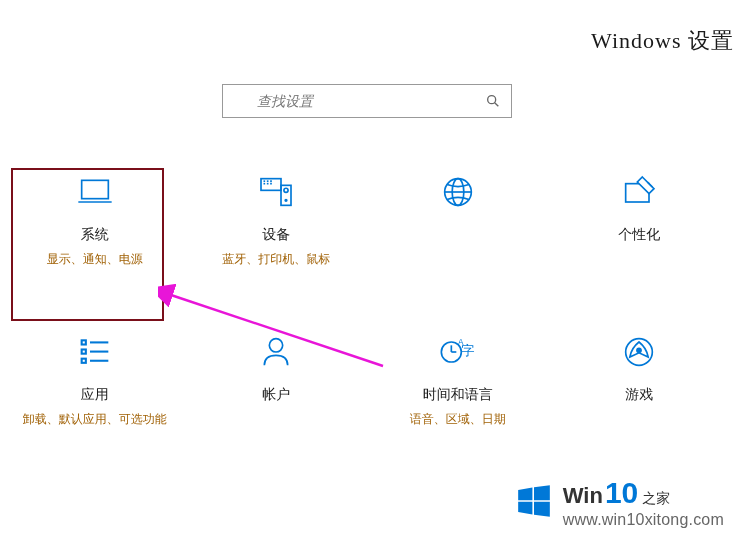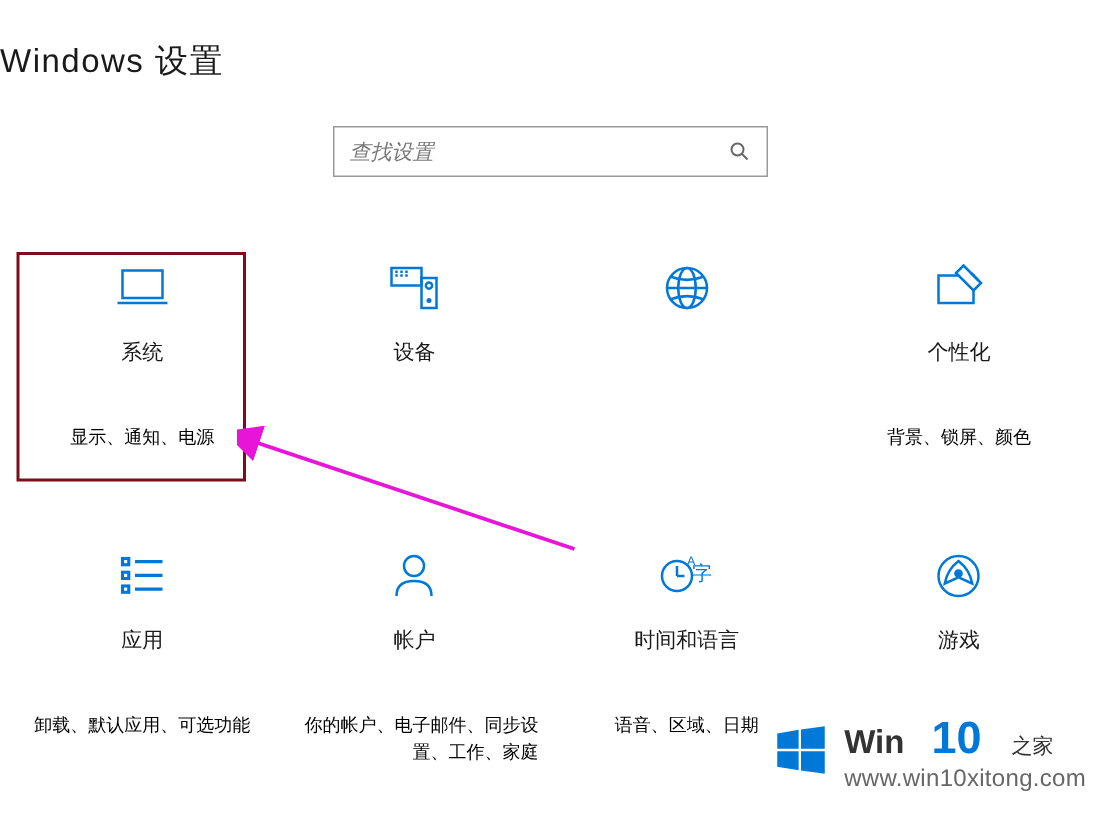--- a/index.html
+++ b/index.html
@@ -5,26 +5,27 @@
     * { margin: 0; padding: 0; box-sizing: border-box; }
     body {
       width: 734px;
       height: 553px;
       background: #ffffff;
       font-family: "Microsoft YaHei", "Segoe UI", sans-serif;
       overflow: hidden;
       position: relative;
     }
     .title {
-      text-align: left;
+      text-align: right;
       font-size: 22px;
       font-weight: 300;
       color: #1a1a1a;
       padding-top: 26px;
       letter-spacing: 1px;
+      font-family: Liberation Serif, serif;
     }
     .search-wrap {
       display: flex;
       justify-content: center;
       margin-top: 28px;
     }
     .search-box {
       width: 290px;
       height: 34px;
       border: 1px solid #999;
@@ -35,20 +36,21 @@
     }
     .search-box input {
       border: none;
       outline: none;
       flex: 1;
       font-size: 14px;
       color: #ec4899;
       font-style: italic;
       font-family: inherit;
       background: transparent;
+      margin-left: 24px;
     }
     .search-box input::placeholder {
       color: #777;
       font-style: italic;
     }
     .search-icon {
       width: 16px;
       height: 16px;
       color: #666;
     }
@@ -57,21 +59,21 @@
       display: grid;
       grid-template-columns: repeat(4, 1fr);
       column-gap: 0;
       row-gap: 64px;
       padding: 0 4px;
     }
     .tile {
       display: flex;
       flex-direction: column;
       align-items: center;
-      text-align: right;
+      text-align: left;
       cursor: pointer;
       position: relative;
     }
     .selected-frame {
       position: absolute;
       border: 2px solid #7a0f1a;
       pointer-events: none;
     }
     .tile-icon {
       width: 40px;
@@ -83,41 +85,40 @@
       margin-bottom: 14px;
     }
     .tile-icon svg { width: 40px; height: 40px; }
     .tile-title {
       font-size: 14px;
       color: #1a1a1a;
       margin-bottom: 6px;
     }
     .tile-desc {
       font-size: 12px;
-      color: #000000;
+      color: #a16207;
       line-height: 1.5;
       padding: 0 8px;
       white-space: pre-line;
-      margin-top: 32px;
     }
     .arrow-annot {
       position: absolute;
       pointer-events: none;
     }
     .watermark {
       position: absolute;
       right: 10px;
       bottom: 24px;
       display: flex;
       align-items: center;
       gap: 10px;
     }
     .wm-logo svg { width: 38px; height: 38px; }
     .wm-text { display: flex; flex-direction: column; line-height: 1.15; }
-    .wm-text .row1 { display: flex; align-items: baseline; gap: 18px; }
+    .wm-text .row1 { display: flex; align-items: baseline; gap: 2px; }
     .wm-text .brand { font-size: 22px; font-weight: 700; color: #333; }
     .wm-text .num   { font-size: 30px; font-weight: 700; color: #0078D7; }
     .wm-text .suffix{ font-size: 14px; color: #333; margin-left: 2px; text-align: center; }
     .wm-text .url   { font-size: 16px; color: #666; letter-spacing: .2px; }
   </style>
 </head>
 <body>
 
 <div class="selected-frame" style="left:11px; top:168px; width:153px; height:153px;"></div>
 
@@ -156,20 +157,21 @@
           <line x1="17" y1="11" x2="19" y2="11"></line>
         <line x1="9" y1="14" x2="11" y2="14"></line>
           <line x1="13" y1="14" x2="15" y2="14"></line>
           <line x1="17" y1="14" x2="19" y2="14"></line>
         <rect x="30" y="16" width="12" height="24"></rect>
         <circle cx="36" cy="22" r="2.5"></circle>
           <circle cx="36" cy="34" r="1"></circle>
       </svg>
     </span>
     <div class="tile-title">设备</div>
+    <div class="tile-desc">蓝牙、打印机、鼠标</div>
   </div>
 
   <div class="tile">
     <span class="tile-icon">
       <svg viewBox="0 0 48 48" fill="none" stroke="#0078D7" stroke-width="2">
         <circle cx="24" cy="24" r="16"></circle>
           <ellipse cx="24" cy="24" rx="7" ry="16"></ellipse>
         <line x1="8" y1="24" x2="40" y2="24"></line>
         <path d="M11 15 Q24 20 37 15"></path>
           <path d="M11 33 Q24 28 37 33"></path>
@@ -179,21 +181,20 @@
 
   <div class="tile">
     <span class="tile-icon">
       <svg viewBox="0 0 48 48" fill="none" stroke="#0078D7" stroke-width="2">
         <rect x="8" y="14" width="28" height="22"></rect>
         <path d="M28 6 L42 20 L36 26 L22 12 Z" fill="#ffffff"></path>
         <line x1="34" y1="12" x2="40" y2="18"></line>
       </svg>
     </span>
     <div class="tile-title">个性化</div>
-    <div class="tile-desc">背景、锁屏、颜色</div>
   </div>
 
   <div class="tile">
     <span class="tile-icon">
       <svg viewBox="0 0 48 48" fill="none" stroke="#0078D7" stroke-width="2.5">
         <rect x="8" y="10" width="5" height="5"></rect>
           <line x1="18" y1="12.5" x2="40" y2="12.5"></line>
         <rect x="8" y="21" width="5" height="5"></rect>
           <line x1="18" y1="23.5" x2="40" y2="23.5"></line>
         <rect x="8" y="32" width="5" height="5"></rect>
@@ -205,21 +206,20 @@
   </div>
 
   <div class="tile">
     <span class="tile-icon">
       <svg viewBox="0 0 48 48" fill="none" stroke="#0078D7" stroke-width="2">
         <circle cx="24" cy="16" r="8"></circle>
           <path d="M10 40 Q10 28 24 28 Q38 28 38 40"></path>
       </svg>
     </span>
     <div class="tile-title">帐户</div>
-    <div class="tile-desc">你的帐户、电子邮件、同步设置、工作、家庭</div>
   </div>
 
   <div class="tile">
     <span class="tile-icon">
       <svg viewBox="0 0 48 48" fill="none" stroke="#0078D7" stroke-width="2">
         <circle cx="16" cy="24" r="12"></circle>
           <line x1="16" y1="24" x2="16" y2="16"></line>
           <line x1="16" y1="24" x2="22" y2="24"></line>
         <text x="28" y="27" font-size="16" fill="#0078D7" stroke="none" font-family="Microsoft YaHei">字</text>
         <text x="24" y="15" font-size="10" fill="#0078D7" stroke="none">A</text>

